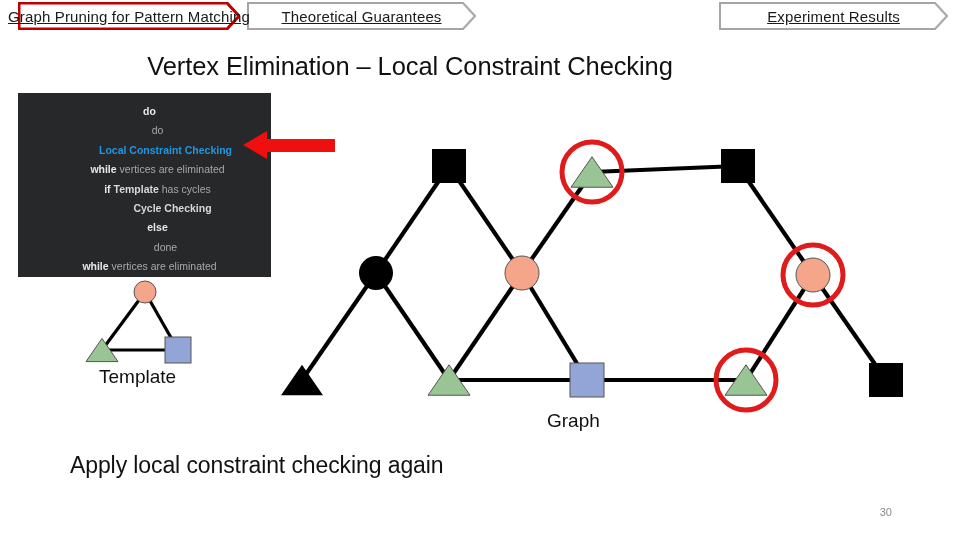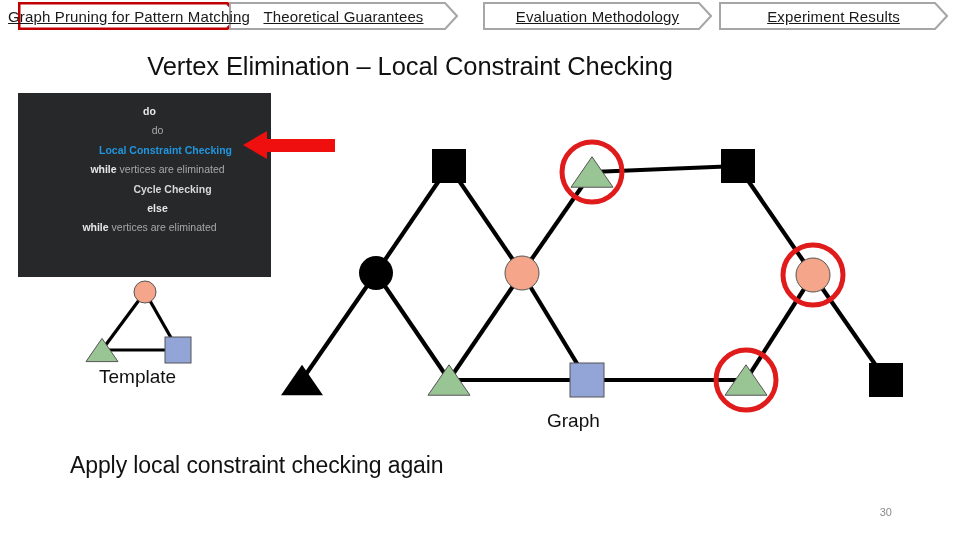--- a/index.html
+++ b/index.html
@@ -64,49 +64,45 @@
 </head>
 <body>
 
 <div id="tabbar">
     <div class="tab" style="left: 18px; width: 222px;">
       <svg class="tab-shape" viewBox="0 0 222 28" preserveAspectRatio="none">
         <path d="M1,1 L209,1 L221,14 L209,27 L1,27 Z" fill="#ffffff" stroke="#c00000" stroke-width="3" stroke-linejoin="miter"></path>
       </svg>
       <span class="tab-label">Graph Pruning for Pattern Matching</span>
     </div>
-    <div class="tab" style="left: 229px; width: 229px;">
+    <div class="tab" style="left: 247px; width: 229px;">
       <svg class="tab-shape" viewBox="0 0 229 28" preserveAspectRatio="none">
         <path d="M1,1 L216,1 L228,14 L216,27 L1,27 Z" fill="#ffffff" stroke="#a6a6a6" stroke-width="2" stroke-linejoin="miter"></path>
       </svg>
       <span class="tab-label">Theoretical Guarantees</span>
-    </div>
-    <div class="tab" style="left: 483px; width: 229px;">
-      <svg class="tab-shape" viewBox="0 0 229 28" preserveAspectRatio="none">
-        <path d="M1,1 L216,1 L228,14 L216,27 L1,27 Z" fill="#ffffff" stroke="#a6a6a6" stroke-width="2" stroke-linejoin="miter"></path>
-      </svg>
-      <span class="tab-label">Evaluation Methodology</span>
     </div>
     <div class="tab" style="left: 719px; width: 229px;">
       <svg class="tab-shape" viewBox="0 0 229 28" preserveAspectRatio="none">
         <path d="M1,1 L216,1 L228,14 L216,27 L1,27 Z" fill="#ffffff" stroke="#a6a6a6" stroke-width="2" stroke-linejoin="miter"></path>
       </svg>
       <span class="tab-label">Experiment Results</span>
     </div>
   </div>
 
 <div id="slide-title">Vertex Elimination – Local Constraint Checking</div>
 
 <div id="code-block">
     <div class="code-line" style="padding-left: 10px;"><span class="kw">do</span></div>
     <div class="code-line" style="padding-left: 26px;"><span class="dim">do</span></div>
     <div class="code-line" style="padding-left: 42px;"><span class="hl">Local Constraint Checking</span></div>
     <div class="code-line" style="padding-left: 26px;"><span class="kw">while </span><span class="dim">vertices are eliminated</span></div>
+    <div class="code-line" style="padding-left: 26px;"><span class="kw">if </span><span class="lt">Template </span><span class="dim">has cycles</span></div>
     <div class="code-line" style="padding-left: 56px;"><span class="lt">Cycle Checking</span></div>
     <div class="code-line" style="padding-left: 26px;"><span class="kw">else</span></div>
+    <div class="code-line" style="padding-left: 42px;"><span class="dim">done</span></div>
     <div class="code-line" style="padding-left: 10px;"><span class="kw">while </span><span class="dim">vertices are eliminated</span></div>
   </div>
 
 <div id="red-arrow">
   <svg width="92" height="32" viewBox="0 0 92 32">
     <polygon points="0,16 24,2 24,10 92,10 92,23 24,23 24,30" fill="#f00f0f"></polygon>
   </svg>
 </div>
 
 <div id="template-graph">

